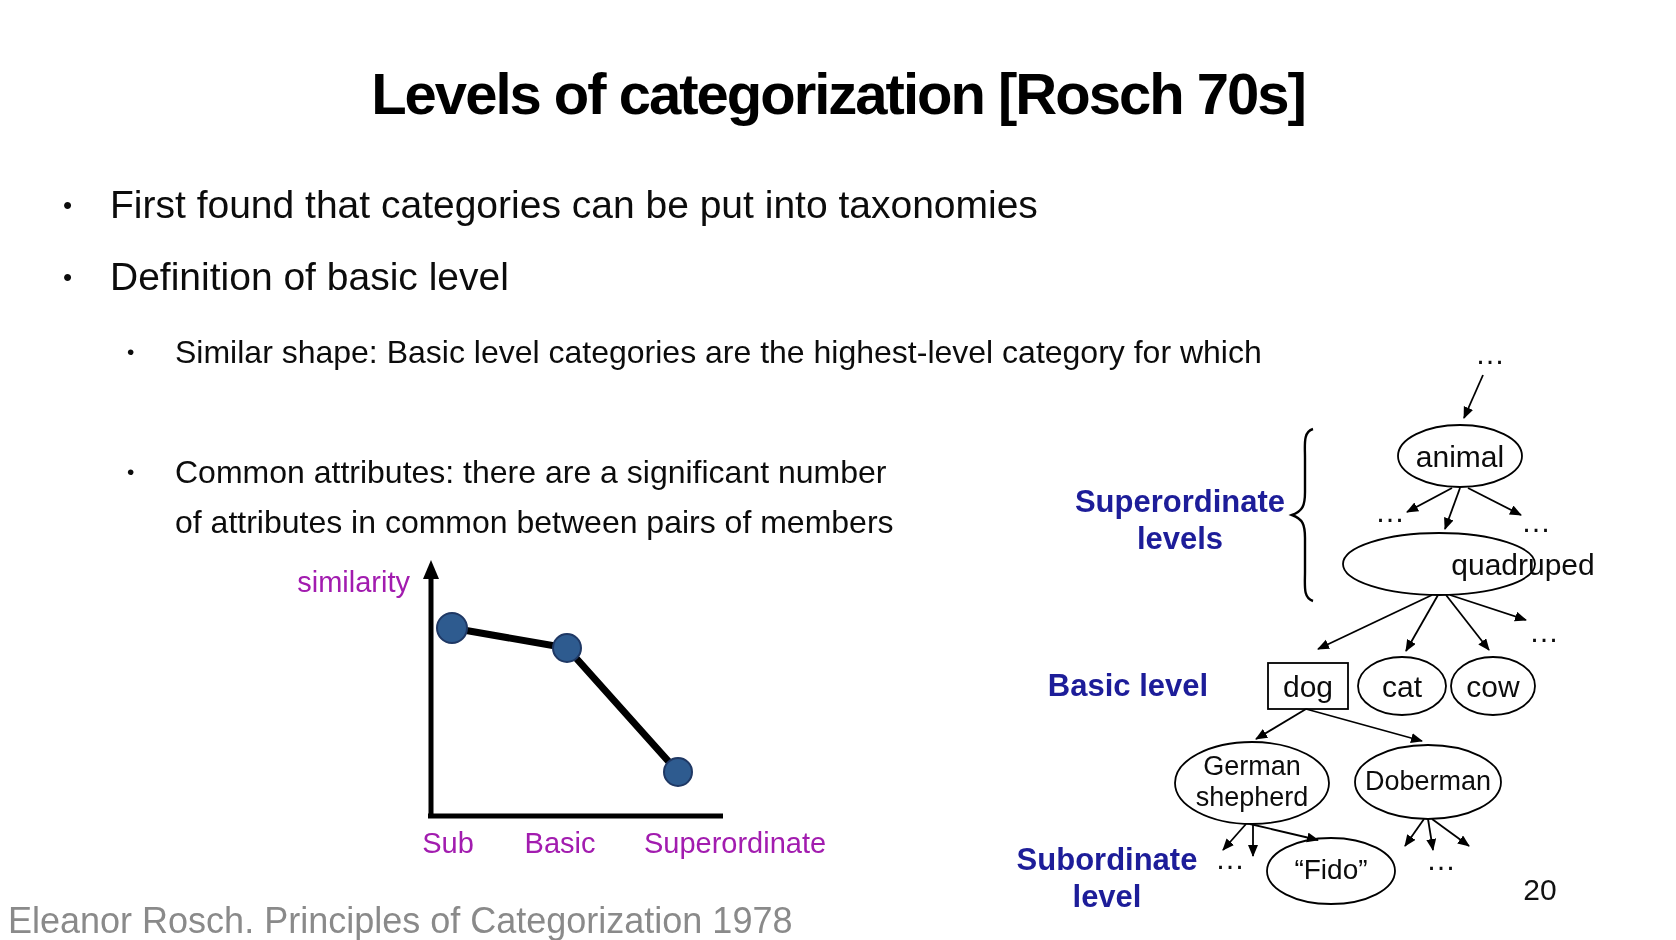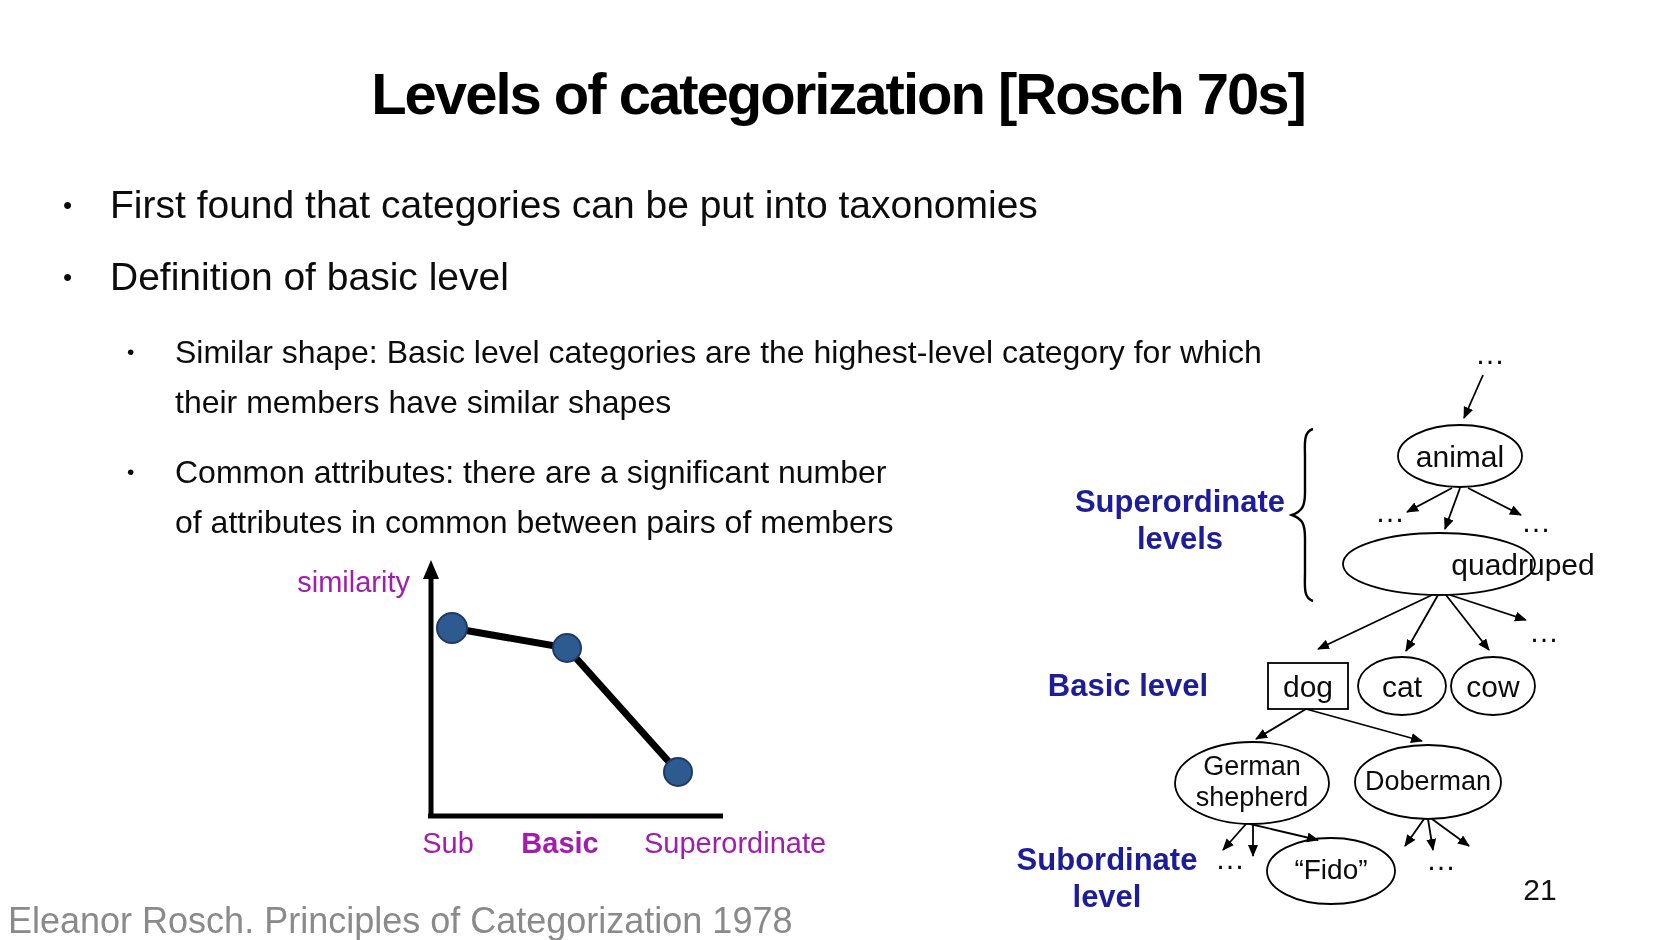--- a/index.html
+++ b/index.html
@@ -15,21 +15,21 @@
   .b1-b{top:253px;}
   .b2{left:127px;font-size:32px;line-height:50px;}
   .b2 .glyph{width:48px;font-size:21px;line-height:50px;flex:0 0 48px;}
   .b2-a{top:327px;}
   .b2-b{top:447px;}
   .lines{display:flex;flex-direction:column;}
   .chart-label{font-size:29px;color:#a21caf;white-space:nowrap;}
   .ylab{left:260px;top:566px;width:150px;text-align:right;}
   .xlab{top:827px;transform:translateX(-50%);}
   .xlab-sub{left:448px;}
-  .xlab-basic{left:560px;font-weight:bold;}
+  .xlab-basic{left:560px;}
   .xlab-super{left:735px;}
   .node-label{transform:translate(-50%,-50%);text-align:center;font-size:30px;
               line-height:31px;color:#0c0c0c;white-space:nowrap;}
   .node-wrap{white-space:normal;font-size:27px;}
   .blue-label{transform:translate(-50%,-50%);text-align:center;font-weight:bold;
               font-size:31px;line-height:37px;color:#1d1d99;}
   .page-num{left:1540px;top:890px;transform:translate(-50%,-50%);font-size:30px;color:#111;}
   .footer{left:8px;top:900px;font-size:36px;color:#8a8a8a;white-space:nowrap;}
   svg{position:absolute;left:0;top:0;pointer-events:none;}
   .dots{font-size:30px;fill:#0c0c0c;font-family:"Liberation Sans","DejaVu Sans",sans-serif;}
@@ -106,21 +106,20 @@
   </div>
   <div class="abs bullet-row b1 b1-b">
     <span class="glyph">•</span>
     <span>Definition of basic level</span>
   </div>
 
   <div class="abs bullet-row b2 b2-a">
     <span class="glyph">•</span>
     <span class="lines">
       <span>Similar shape: Basic level categories are the highest-level category for which</span>
-      <span>their members have similar shapes</span>
     </span>
   </div>
   <div class="abs bullet-row b2 b2-b">
     <span class="glyph">•</span>
     <span class="lines">
       <span>Common attributes: there are a significant number</span>
       <span>of attributes in common between pairs of members</span>
     </span>
   </div>
 
@@ -135,16 +134,16 @@
   <div class="abs node-label" style="left:1402px;top:686px;">cat</div>
   <div class="abs node-label" style="left:1493px;top:686px;">cow</div>
   <div class="abs node-label node-wrap" style="left:1252px;top:782px;width:140px;">German shepherd</div>
   <div class="abs node-label" style="left:1428px;top:781px;font-size:27px;">Doberman</div>
   <div class="abs node-label" style="left:1331px;top:869px;font-size:28px;">“Fido”</div>
 
   <div class="abs blue-label" style="left:1180px;top:520px;width:250px;">Superordinate levels</div>
   <div class="abs blue-label" style="left:1128px;top:685px;white-space:nowrap;">Basic level</div>
   <div class="abs blue-label" style="left:1107px;top:878px;width:240px;">Subordinate level</div>
 
-  <div class="abs page-num">21</div>
+  <div class="abs page-num">20</div>
   <div class="abs footer">Eleanor Rosch. Principles of Categorization 1978</div>
 
 </div>
 
 </body></html>

